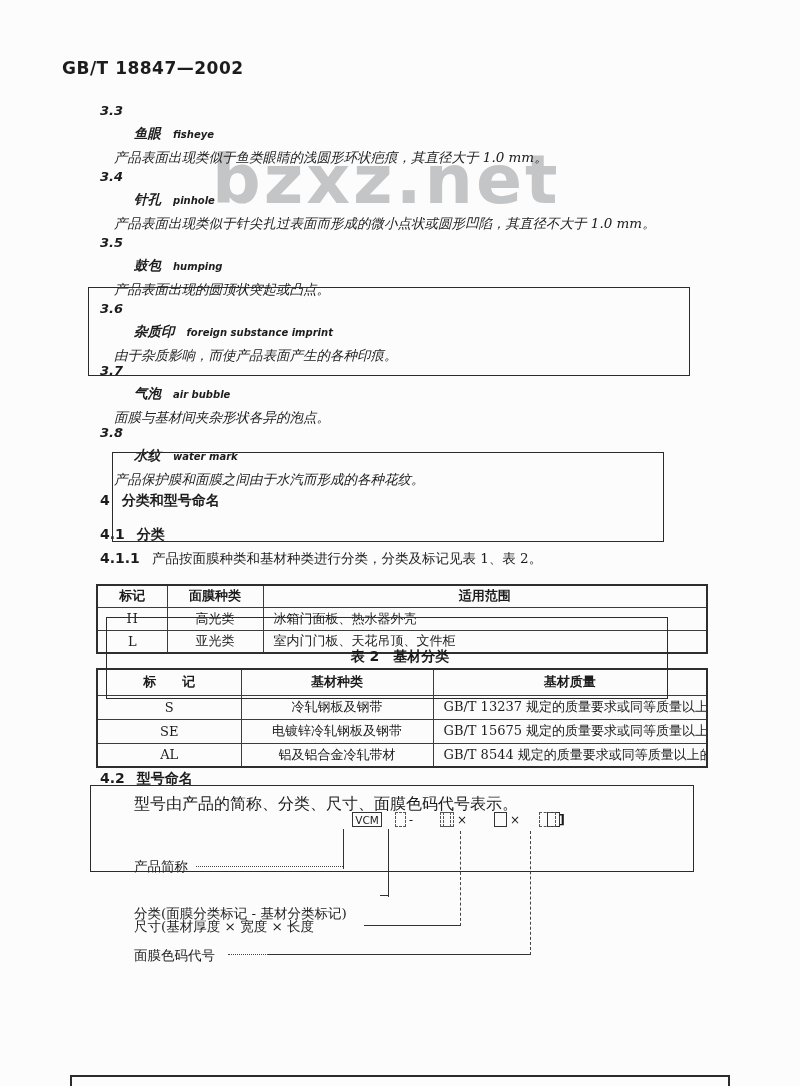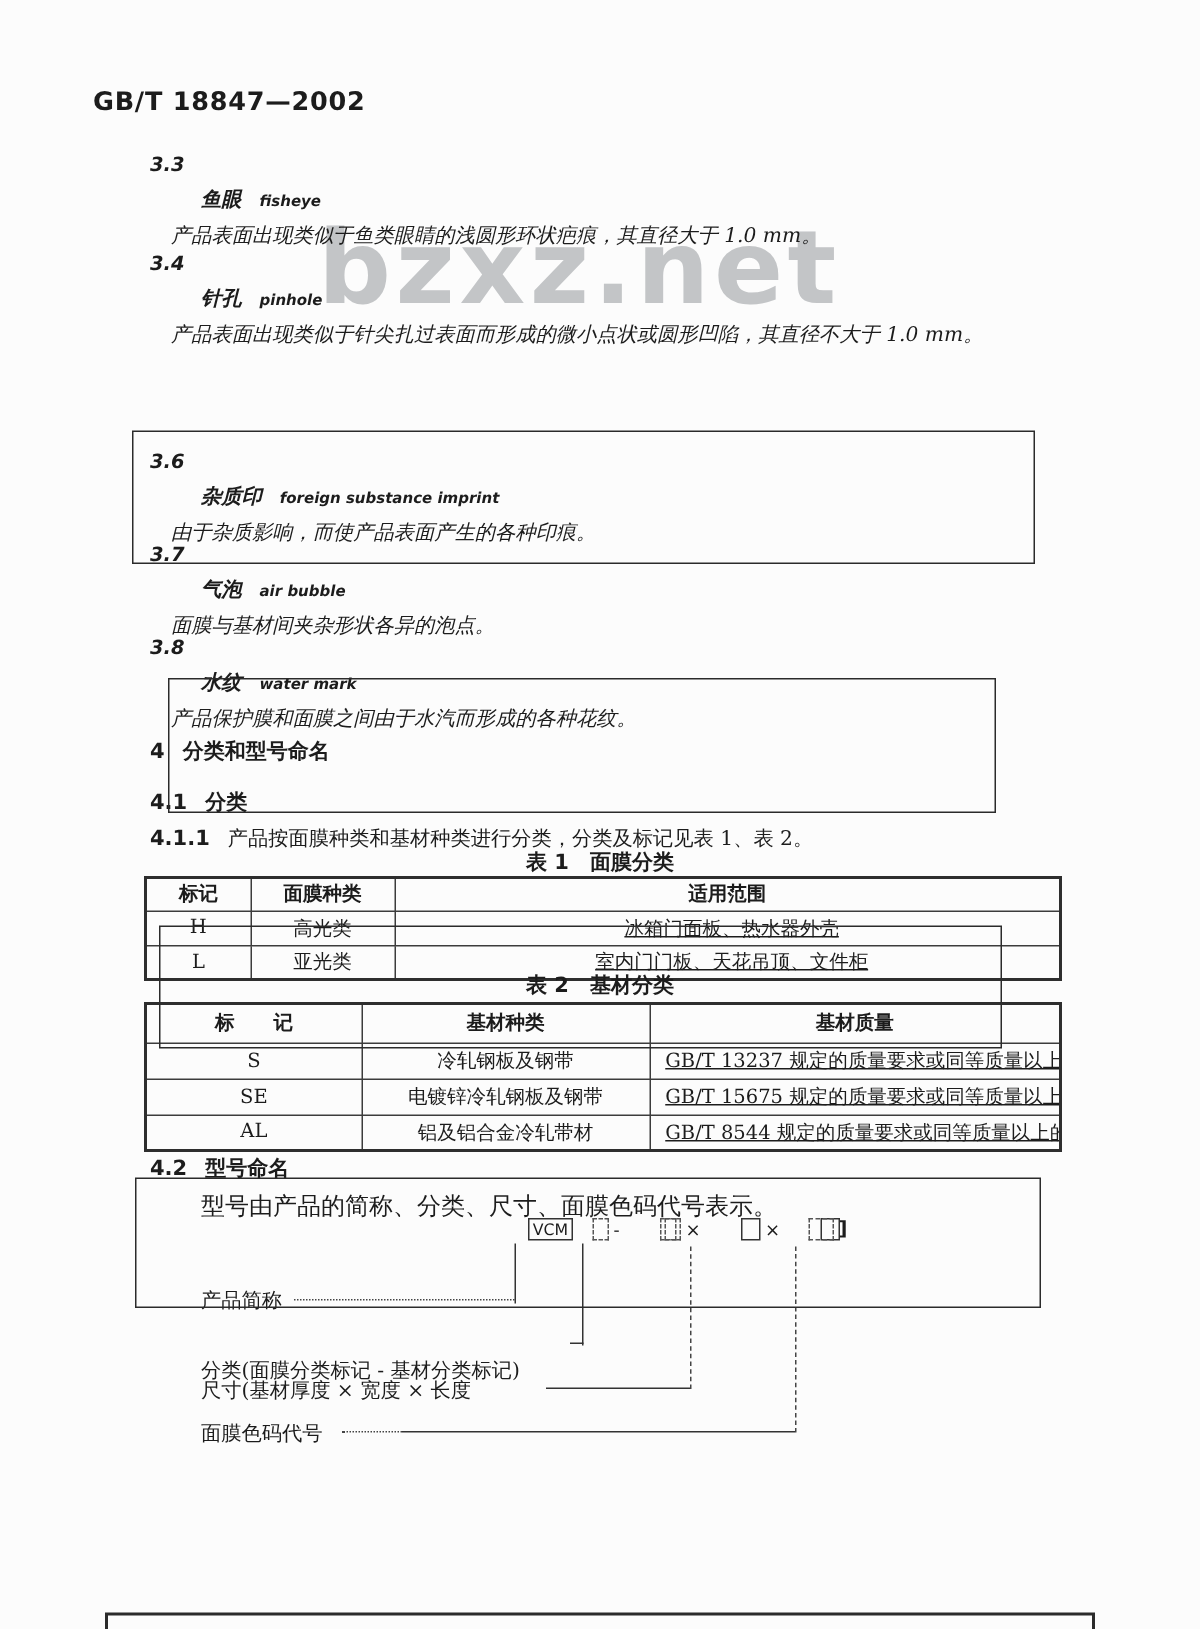--- a/index.html
+++ b/index.html
@@ -26,21 +26,21 @@
   .def .body { margin-left:14px; }
   .hline { position:absolute; left:100px; white-space:nowrap; font-size:14px; }
   .hline .hnum, .hline .htext { font-weight:bold; font-family:"DejaVu Sans","Liberation Sans",sans-serif; }
   .hline .hnum { margin-right:12px; }
   .hline .plain { font-weight:normal; font-family:"DejaVu Serif","Liberation Serif",serif; font-size:13.5px; }
   .tbl-title { position:absolute; left:0; width:800px; text-align:center;
     font-weight:bold; font-family:"DejaVu Sans","Liberation Sans",sans-serif; font-size:14px; }
   .tbl { position:absolute; border-collapse:collapse; table-layout:fixed; font-size:13px; background:transparent; }
   .tbl th, .tbl td { border:1px solid #3c3c3c; text-align:center; padding:0 4px; overflow:hidden; white-space:nowrap; }
   .tbl th { font-weight:bold; font-family:"DejaVu Sans","Liberation Sans",sans-serif; font-size:13px; }
-  .tbl td.lft { text-align:center; padding-left:10px;text-decoration:underline; }
+  .tbl td.lft { text-align:left; padding-left:10px; }
   .tbl { border:2px solid #2e2e2e; }
   .tbl.dashcols th + th, .tbl.dashcols td + td { border-left:1px dashed #555; }
   .artifact-box { position:absolute; border:2px solid #2b2b2b; background:transparent; pointer-events:none; }
   .thin { border-width:1.5px; }
   .diag-box { display:inline-flex; align-items:center; justify-content:center;
     border:1px solid #333; height:15px; font-size:10.5px;
     font-family:"DejaVu Sans","Liberation Sans",sans-serif;margin-left:24px; }
   .dashed { border-style:dashed; border-color:#555; }
   .grp { position:absolute; top:812px; display:flex; align-items:center; gap:3px; font-size:12px; }
   .vline { position:absolute; width:0; border-left:1.2px solid #333; }
@@ -65,20 +65,25 @@
     <div class="term"><span>鱼眼</span><span class="en">fisheye</span></div>
     <div class="body">产品表面出现类似于鱼类眼睛的浅圆形环状疤痕，其直径大于 1.0 mm。</div>
   </div>
 
   <div class="def" style="top:166px">
     <div class="num">3.4</div>
     <div class="term"><span>针孔</span><span class="en">pinhole</span></div>
     <div class="body">产品表面出现类似于针尖扎过表面而形成的微小点状或圆形凹陷，其直径不大于 1.0 mm。</div>
   </div>
 
+  <div class="def" style="top:232px">
+    <div class="num">3.5</div>
+    <div class="term"><span>鼓包</span><span class="en">humping</span></div>
+    <div class="body">产品表面出现的圆顶状突起或凸点。</div>
+  </div>
 
   <div class="def" style="top:298px">
     <div class="num">3.6</div>
     <div class="term"><span>杂质印</span><span class="en">foreign substance imprint</span></div>
     <div class="body">由于杂质影响，而使产品表面产生的各种印痕。</div>
   </div>
 
   <div class="def" style="top:360px">
     <div class="num">3.7</div>
     <div class="term"><span>气泡</span><span class="en">air bubble</span></div>
@@ -94,21 +99,20 @@
   <div class="hline" style="top:492px">
     <span class="hnum">4</span><span class="htext">分类和型号命名</span>
   </div>
   <div class="hline" style="top:526px">
     <span class="hnum">4.1</span><span class="htext">分类</span>
   </div>
   <div class="hline" style="top:550px">
     <span class="hnum">4.1.1</span><span class="plain">产品按面膜种类和基材种类进行分类，分类及标记见表 1、表 2。</span>
   </div>
 
-  <div class="tbl-title" style="top:566px">表 1　面膜分类</div>
   <table class="tbl dashcols" style="left:96px; top:584px; width:612px;">
     <colgroup>
         <col style="width:70px">
         <col style="width:96px">
         <col>
       </colgroup>
     <tbody>
         <tr style="height:22px">
       <th>标记</th>
       <th>面膜种类</th>

